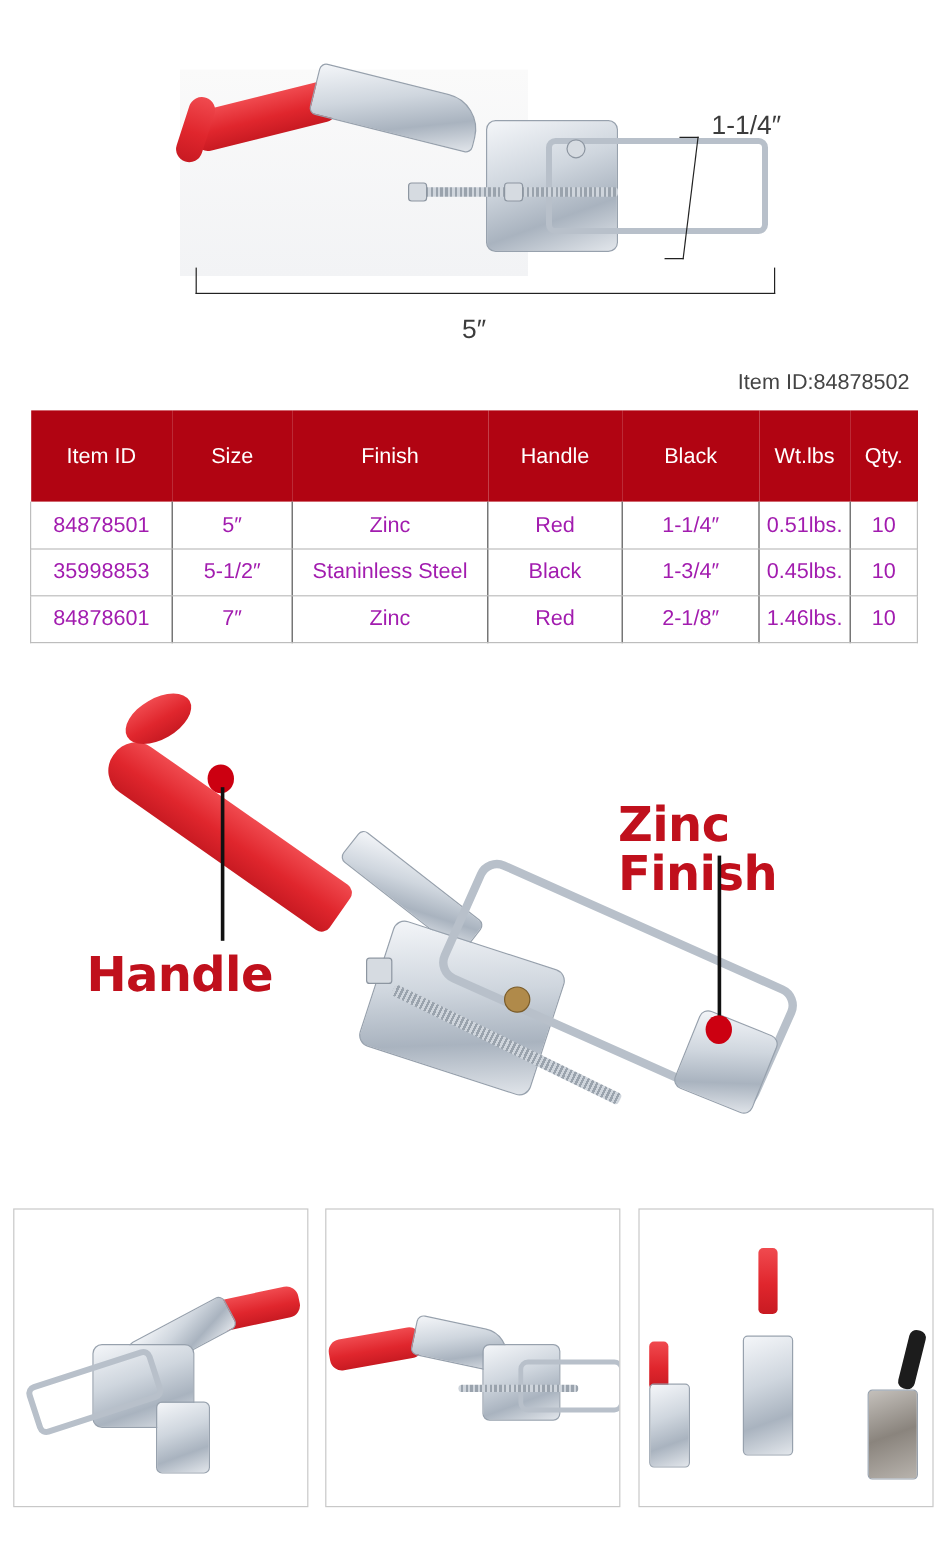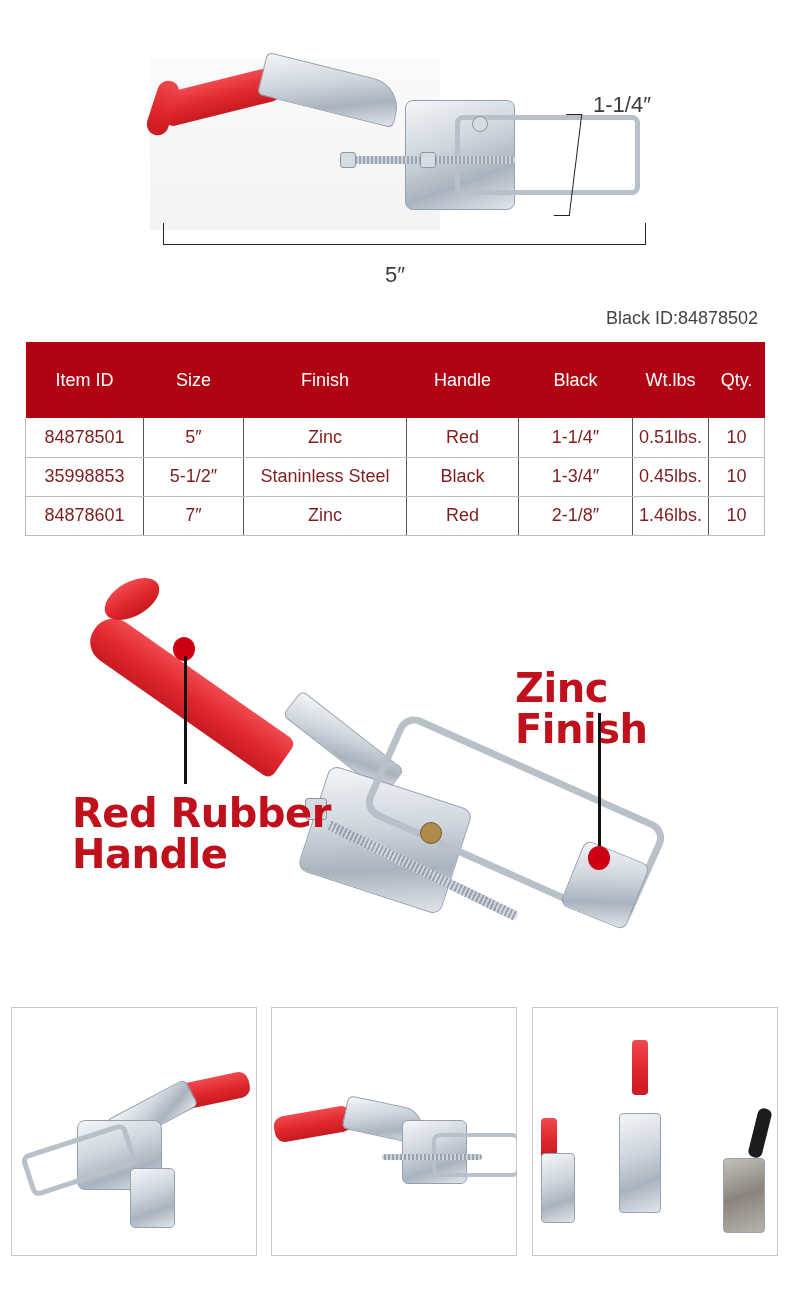--- a/index.html
+++ b/index.html
@@ -60,21 +60,21 @@
     
     .spec-table {
       position: absolute; left: 25px; top: 342px; width: 739px; border-collapse: collapse;
       table-layout: fixed;
     }
     .spec-table thead th {
       background: #b10412; color: #ffffff; font-weight: normal; font-size: 18px;
       height: 76px; text-align: center; border: none;
     }
     .spec-table tbody td {
-      height: 39px; text-align: center; font-size: 18px; color: #7f1d1d;
+      height: 39px; text-align: center; font-size: 18px; color: #a21caf;
       border-right: 1px solid #555; border-bottom: 1px solid #bdbdbd;
     }
     .spec-table tbody td:first-child { border-left: 1px solid #bdbdbd; }
     .spec-table tbody td:last-child { border-right: 1px solid #bdbdbd; }
 
     
     .feature {
       position: absolute; left: 40px; top: 560px; width: 700px; height: 420px;
     }
     .callout-text {
@@ -109,21 +109,21 @@
     <div class="nut" style="left:270px;top:92px;"></div>
     <div class="nut" style="left:322px;top:56px;border-radius:50%;"></div>
   </div>
 
   <div class="dim-label-height">1-1/4″</div>
   <div class="dim-bracket-v"></div>
   <div class="dim-bracket-h"></div>
   <div class="dim-label-width">5″</div>
 </div>
 
-<div class="item-id">Black ID:84878502</div>
+<div class="item-id">Item ID:84878502</div>
 
 <table class="spec-table">
   <colgroup>
     <col style="width:118px">
       <col style="width:100px">
       <col style="width:163px">
     <col style="width:112px">
       <col style="width:114px">
       <col style="width:76px">
       <col style="width:56px">
@@ -178,21 +178,20 @@
   <div class="steel" style="left:270px;top:225px;width:150px;height:110px;border-radius:10px;transform:rotate(18deg);"></div>
   <div class="rod" style="left:330px;top:205px;width:290px;height:110px;border-width:7px;border-radius:18px;transform:rotate(24deg);"></div>
   <div class="bolt" style="left:290px;top:260px;width:210px;height:10px;transform:rotate(26deg);transform-origin:0 0;"></div>
   <div class="steel" style="left:530px;top:290px;width:70px;height:70px;border-radius:8px;transform:rotate(22deg);"></div>
   <div class="nut" style="left:265px;top:238px;width:22px;height:22px;"></div>
   <div class="nut" style="left:380px;top:262px;width:22px;height:22px;border-radius:50%;background:#b08a4a;border-color:#7a5c2a;"></div>
 
   <div class="callout-dot" style="left:133px;top:77px;"></div>
   <div class="callout-line" style="left:144px;top:96px;height:128px;"></div>
   <div class="callout-text" style="left:32px;top:233px;">
-    <div>Red Rubber</div>
     <div>Handle</div>
   </div>
 
   <div class="callout-text" style="left:475px;top:108px;">Zinc Finish</div>
   <div class="callout-line" style="left:558px;top:153px;height:140px;"></div>
   <div class="callout-dot" style="left:548px;top:286px;"></div>
 </div>
 
 <div class="thumb" style="left:11px;">
   <div class="handle-red" style="left:160px;top:70px;width:78px;height:26px;transform:rotate(-12deg);"></div>

